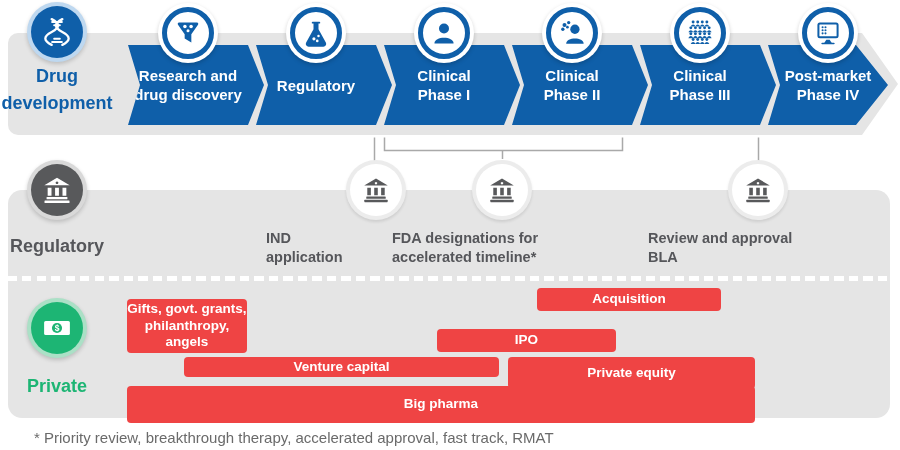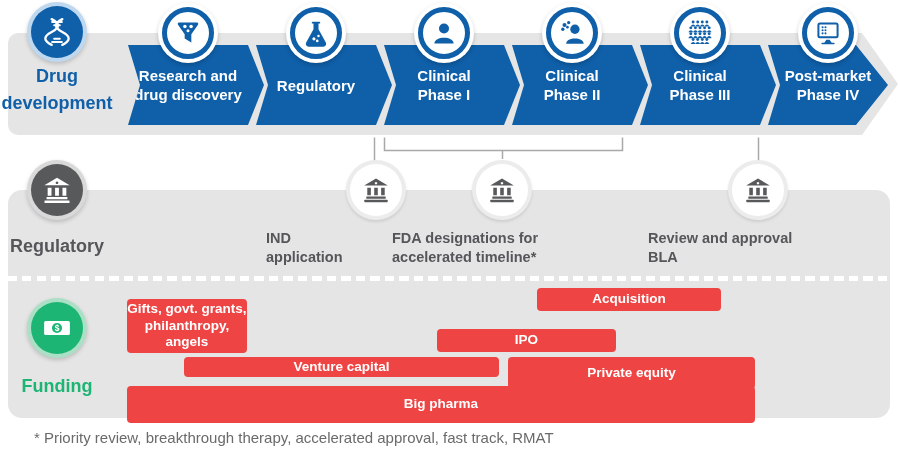--- a/index.html
+++ b/index.html
@@ -272,21 +272,21 @@
 <div>
   <div class="badge fund-badge">
     <div class="disc">
       <svg width="32" height="32" viewBox="0 0 36 36">
         <rect x="3.5" y="10" width="29" height="16" rx="1.8" fill="#ffffff"></rect>
         <circle cx="18" cy="18" r="5.7" fill="#1db574"></circle>
         <text x="18" y="21.3" text-anchor="middle" font-size="9.5" font-weight="bold" fill="#ffffff" font-family="Liberation Sans, sans-serif">$</text>
       </svg>
     </div>
   </div>
-  <div class="sec-label fund">Funding</div>
+  <div class="sec-label fund">Private</div>
 
   <div class="bar" style="left:127px;top:299px;width:120px;height:54px">Gifts, govt. grants,
 philanthropy,
 angels</div>
   <div class="bar" style="left:537px;top:288px;width:184px;height:23px">Acquisition</div>
   <div class="bar" style="left:437px;top:329px;width:179px;height:23px">IPO</div>
   <div class="bar" style="left:184px;top:357px;width:315px;height:20px">Venture capital</div>
   <div class="bar" style="left:508px;top:357px;width:247px;height:32px">Private equity</div>
   <div class="bar" style="left:127px;top:386px;width:628px;height:37px">Big pharma</div>
 </div>

